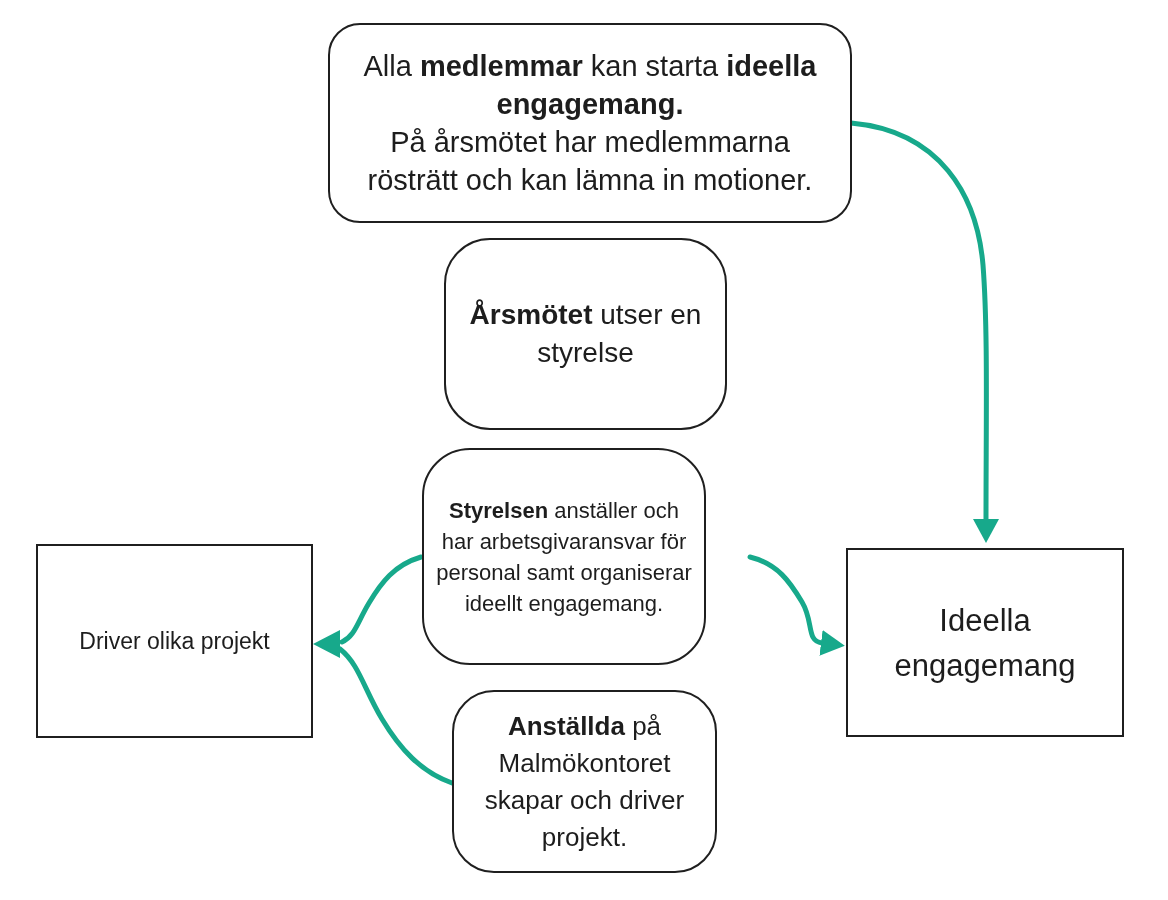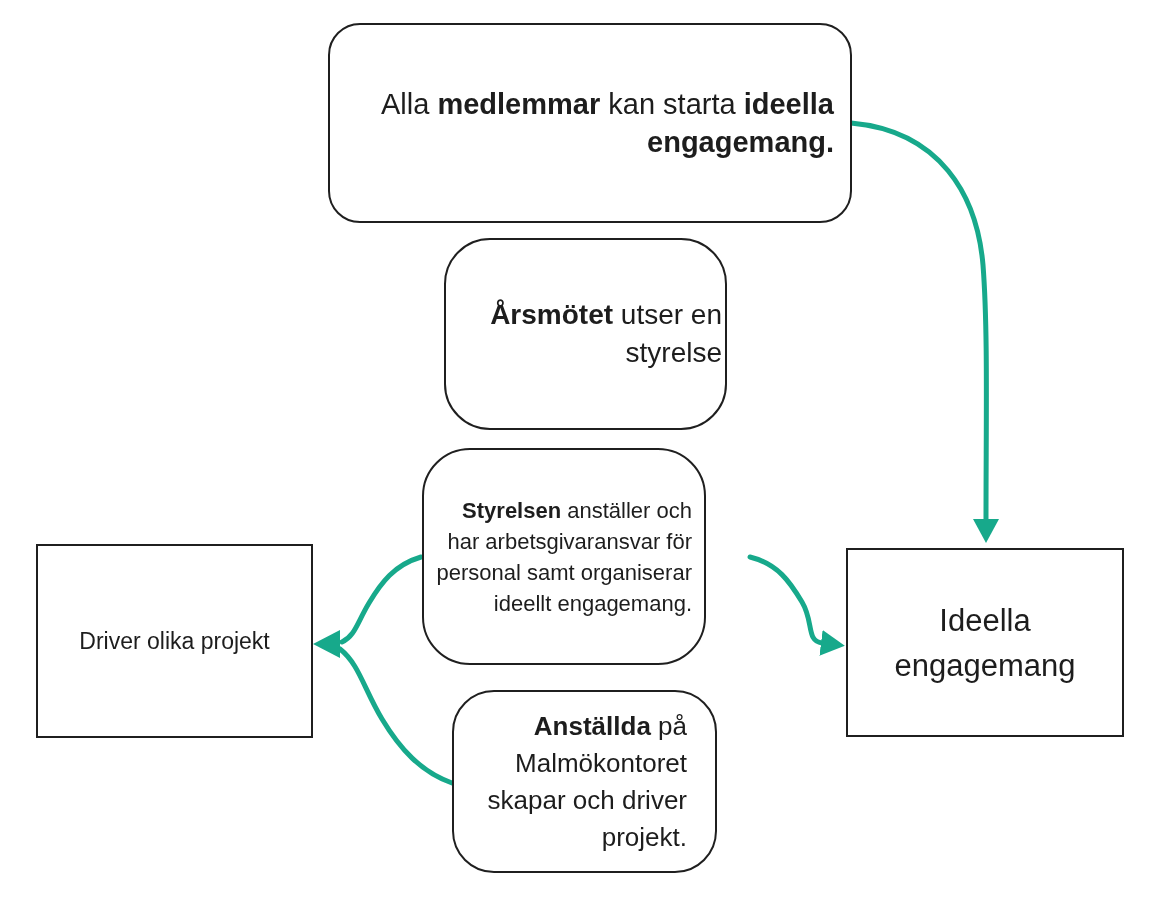--- a/index.html
+++ b/index.html
@@ -20,21 +20,21 @@
     position: absolute;
     box-sizing: border-box;
     border: 2.5px solid #1f1f1f;
     background: #ffffff;
     display: flex;
     align-items: center;
     justify-content: center;
     text-align: center;
   }
   .node .txt { width: 100%; }
-  .rounded { border-radius: 34px; text-align: right; }
+  .rounded { border-radius: 34px; }
 
   #node-members     { left: 328px; top: 23px;  width: 524px; height: 200px; border-radius: 32px; font-size: 29px; line-height: 38px; padding: 10px 16px; }
   #node-annual      { left: 444px; top: 238px; width: 283px; height: 192px; border-radius: 46px; font-size: 28px; line-height: 38px; padding: 10px 3px; }
   #node-board       { left: 422px; top: 448px; width: 284px; height: 217px; border-radius: 48px; font-size: 22px; line-height: 31px; padding: 10px 12px; }
   #node-employees   { left: 452px; top: 690px; width: 265px; height: 183px; border-radius: 42px; font-size: 26px; line-height: 37px; padding: 10px 28px; }
   #node-projects    { left: 36px;  top: 544px; width: 277px; height: 194px; font-size: 23px; line-height: 45px; padding: 10px 16px; }
   #node-engagement  { left: 846px; top: 548px; width: 278px; height: 189px; font-size: 31px; line-height: 45px; padding: 10px 0; }
 
   b { font-weight: 700; }
 
@@ -68,21 +68,21 @@
     <path class="edge" d="M 421 557 C 394 565 381 583 369 603 C 357 623 355 636 342 642" stroke="#17A98B"></path>
 
     <path class="edge" d="M 452 783 C 421 772 400 749 382 719 C 364 689 359 664 340 649" stroke="#17A98B"></path>
 
     <polygon points="313,644 340,630 340,658" fill="#17A98B"></polygon>
 
     <path class="edge" d="M 750 557 C 778 564 790 582 802 602 C 814 622 806 641 822 643" marker-end="url(#ah)" stroke="#17A98B"></path>
   </svg>
 
   <div class="node rounded" id="node-members">
-    <div class="txt"><span>Alla </span><b>medlemmar</b><span> kan starta </span><b>ideella engagemang.</b><br></div>
+    <div class="txt"><span>Alla </span><b>medlemmar</b><span> kan starta </span><b>ideella engagemang.</b><br><span>På årsmötet har medlemmarna rösträtt och kan lämna in motioner.</span></div>
   </div>
 
   <div class="node rounded" id="node-annual">
     <div class="txt"><b>Årsmötet</b><span> utser en styrelse</span></div>
   </div>
 
   <div class="node rounded" id="node-board">
     <div class="txt"><b>Styrelsen</b><span> anställer och har arbetsgivaransvar för personal samt organiserar ideellt engagemang.</span></div>
   </div>
 

